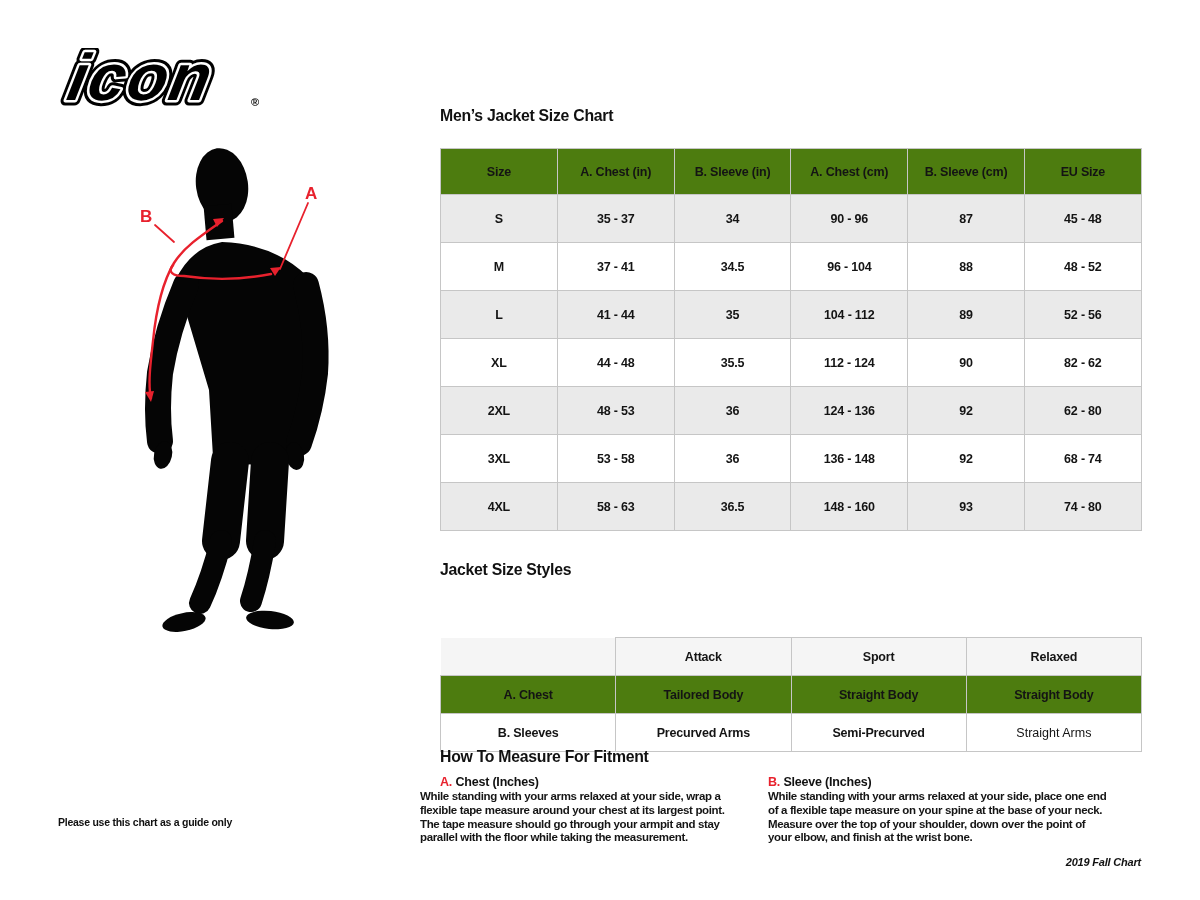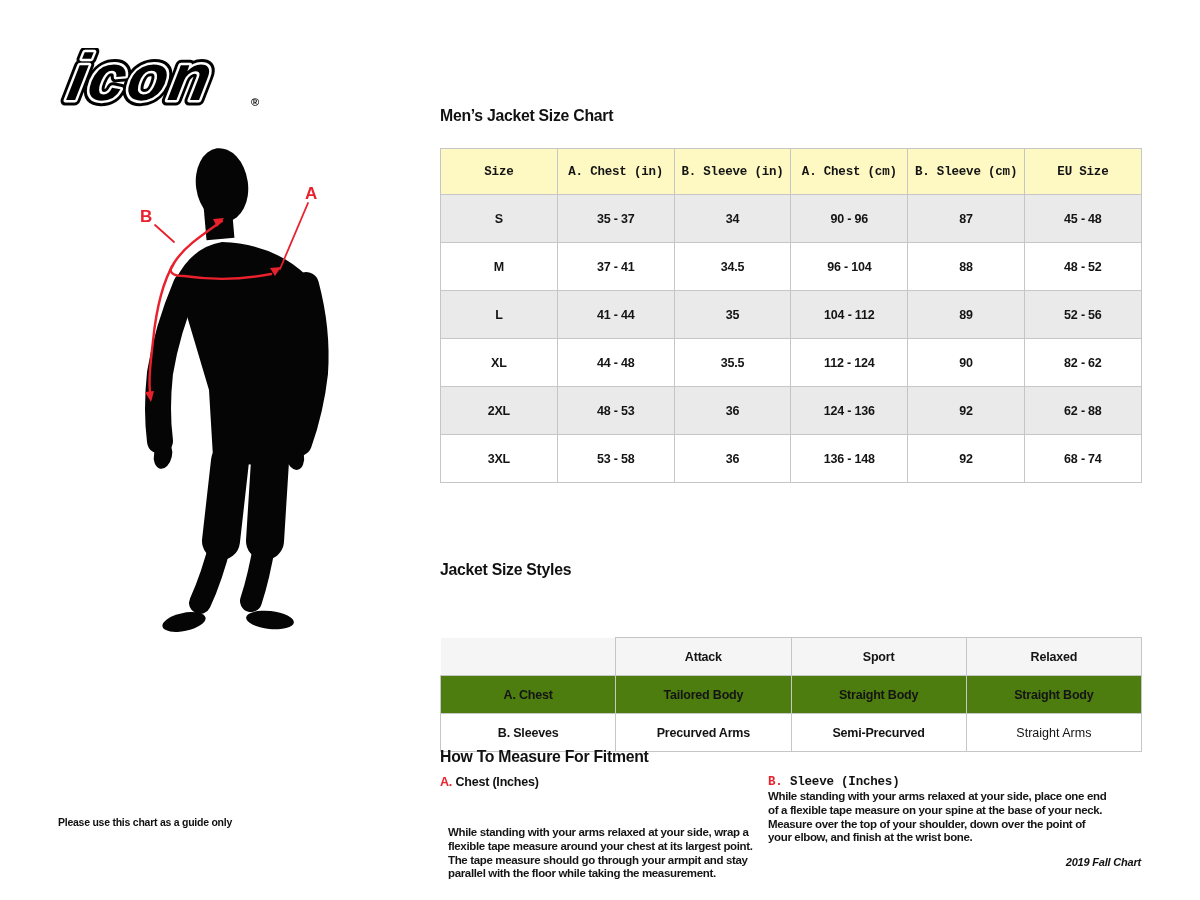--- a/index.html
+++ b/index.html
@@ -14,21 +14,21 @@
     transform:scaleX(0.93); transform-origin:left center; white-space:nowrap;
   }
   
   table { border-collapse:collapse; table-layout:fixed; }
   td {
     border:1px solid #c6c6c6; text-align:center; vertical-align:middle;
     font-size:12.5px; font-weight:700; letter-spacing:-0.2px; color:#141414;
   }
   #size-table { width:701px; }
   #size-table td { width:116.8px; }
-  #size-table tr.hdr td { height:46px; background:#fef9c3;font-family:Liberation Mono, monospace; }
+  #size-table tr.hdr td { height:46px; background:#4d7c0f; }
   #size-table tr.row td { height:48px; background:#ffffff; }
   #size-table tr.row.g td { background:#eaeaea; }
   #styles-table { width:701px; }
   #styles-table td { width:175.25px; height:38px; background:#ffffff; }
   #styles-table tr.hdr td { background:#f5f5f5; }
   #styles-table tr.g td { background:#4d7c0f; }
   #styles-table td.blank { border:none; background:#ffffff; }
   #styles-table td.light { font-weight:400; letter-spacing:0; }
   
   .measure-sub { font-size:12.5px; font-weight:700; letter-spacing:-0.2px; white-space:nowrap; }
@@ -128,30 +128,38 @@
       <td>112 - 124</td>
       <td>90</td>
       <td>82 - 62</td>
     </tr>
     <tr class="row g">
       <td>2XL</td>
       <td>48 - 53</td>
       <td>36</td>
       <td>124 - 136</td>
       <td>92</td>
-      <td>62 - 88</td>
+      <td>62 - 80</td>
     </tr>
     <tr class="row">
       <td>3XL</td>
       <td>53 - 58</td>
       <td>36</td>
       <td>136 - 148</td>
       <td>92</td>
       <td>68 - 74</td>
     </tr>
+    <tr class="row g">
+      <td>4XL</td>
+      <td>58 - 63</td>
+      <td>36.5</td>
+      <td>148 - 160</td>
+      <td>93</td>
+      <td>74 - 80</td>
+    </tr>
   </tbody>
     </table>
 
   <div class="abs heading" style="left:440px; top:560px;">Jacket Size Styles</div>
 
   <table id="styles-table" class="abs" style="left:440px; top:601px;margin-top:36px;">
     <tbody>
         <tr class="hdr">
       <td class="blank"></td>
       <td>Attack</td>
@@ -172,23 +180,23 @@
     </tr>
   </tbody>
     </table>
 
   <div class="abs heading" style="left:440px; top:747px;">How To Measure For Fitment</div>
 
   <div class="abs measure-sub" style="left:440px; top:775px;">
     <span class="red">A.</span>
     <span>Chest (Inches)</span>
   </div>
-  <div class="abs measure-body" style="left:448px; top:790px; width:326px;margin-top:36px;">While standing with your arms relaxed at your side, wrap a flexible tape measure around your chest at its largest point. The tape measure should go through your armpit and stay parallel with the floor while taking the measurement.</div>
-
-  <div class="abs measure-sub" style="left:768px; top:775px;font-family:Liberation Mono, monospace;">
+  <div class="abs measure-body" style="left:420px; top:790px; width:326px;">While standing with your arms relaxed at your side, wrap a flexible tape measure around your chest at its largest point. The tape measure should go through your armpit and stay parallel with the floor while taking the measurement.</div>
+
+  <div class="abs measure-sub" style="left:768px; top:775px;">
     <span class="red">B.</span>
     <span>Sleeve (Inches)</span>
   </div>
   <div class="abs measure-body" style="left:768px; top:790px; width:340px;">While standing with your arms relaxed at your side, place one end of a flexible tape measure on your spine at the base of your neck. Measure over the top of your shoulder, down over the point of your elbow, and finish at the wrist bone.</div>
 
   <div class="abs fineprint" style="left:58px; top:816px; width:380px;">
     <div>Please use this chart as a guide only</div>
   </div>
 
   <div class="abs version" style="left:940px; top:856px; width:201px;">2019 Fall Chart</div>

